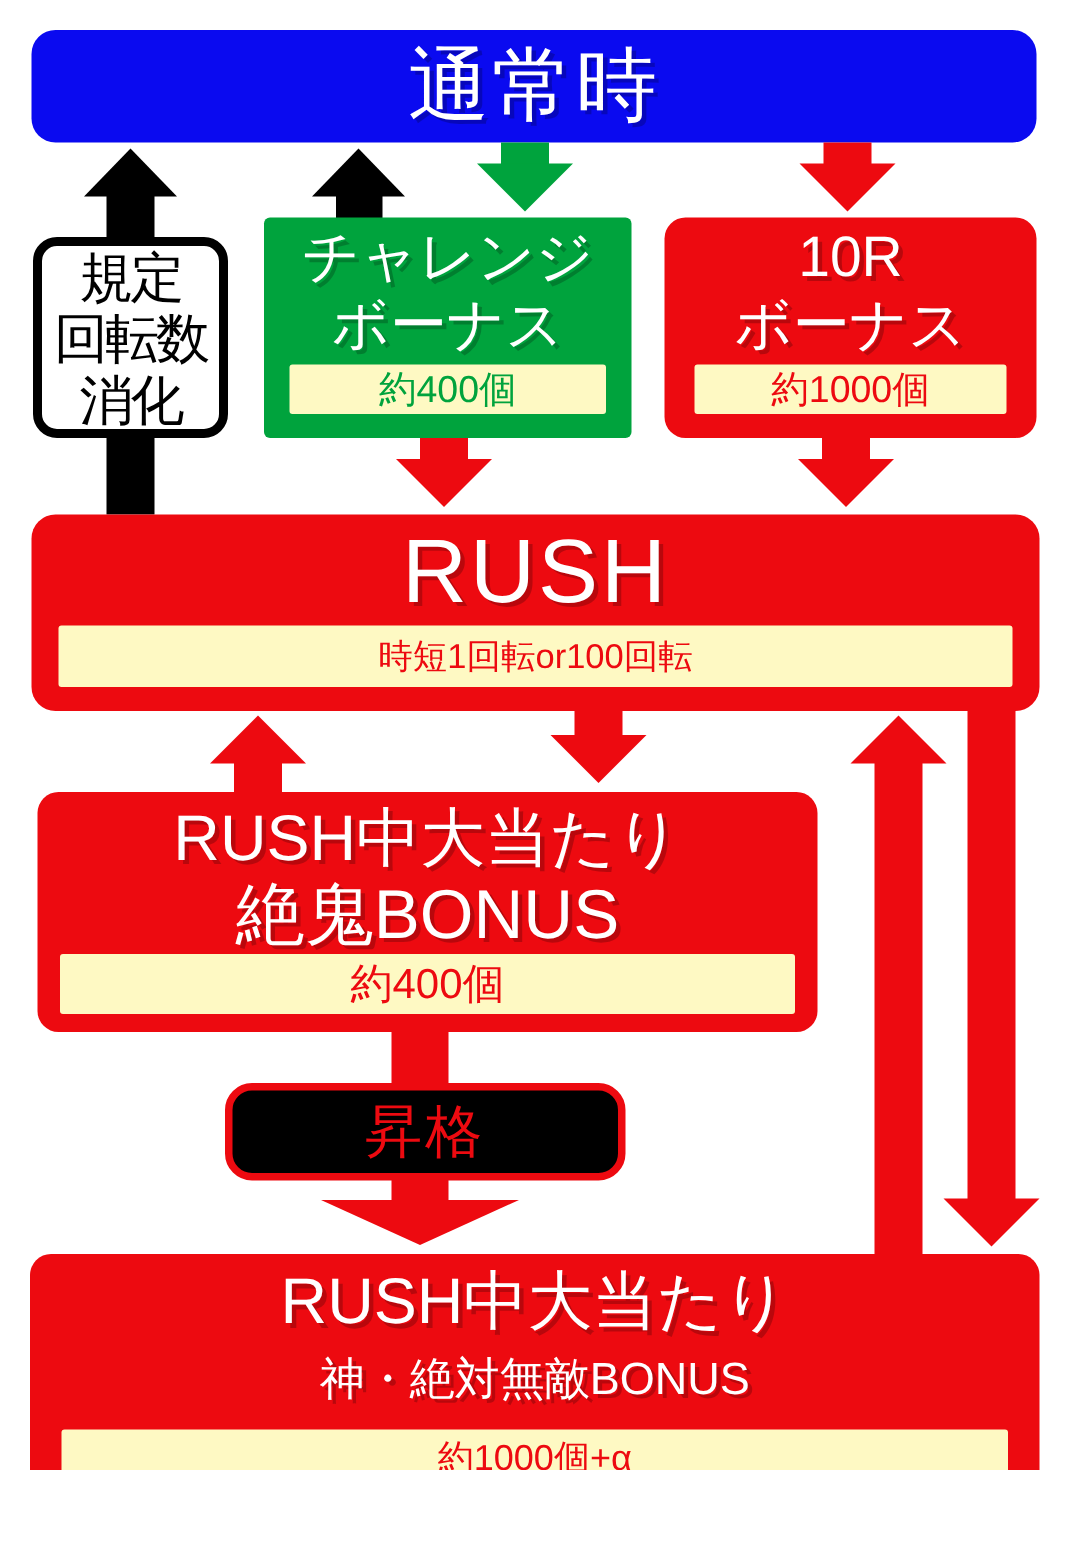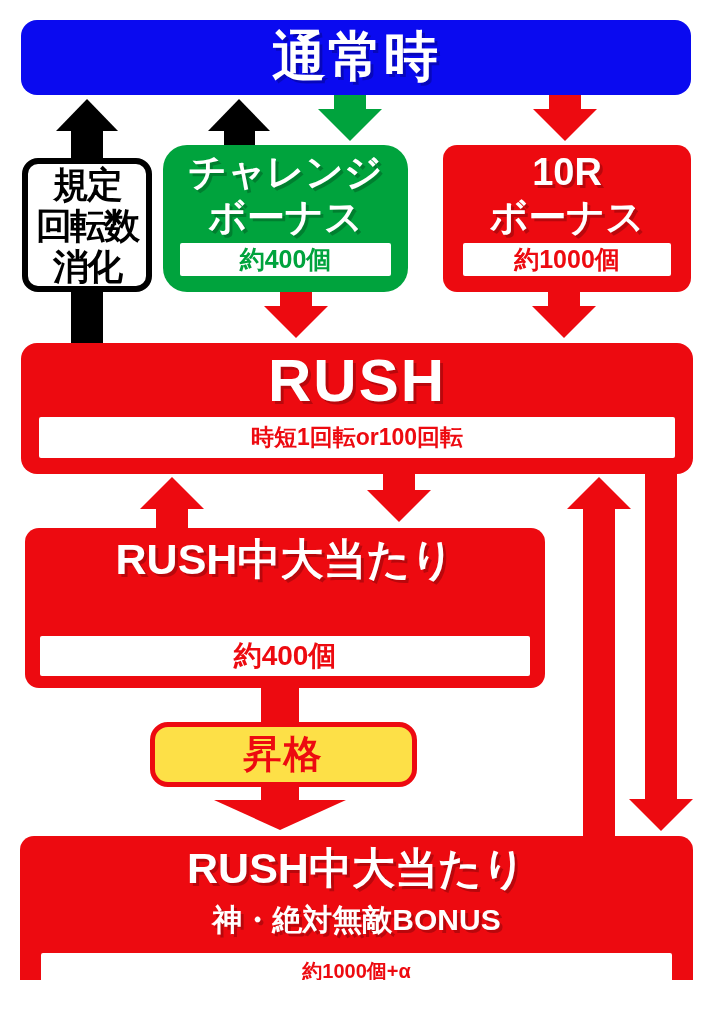--- a/index.html
+++ b/index.html
@@ -1,65 +1,65 @@
 <!DOCTYPE html>
 <html style="--red: #ed0a10; --green: #00a33d; --blue: #0a0af0; --black: #000000; --white: #ffffff;"><head>
 <meta charset="utf-8">
 <style>
   :root{
     --red:#ed0a10; --green:#00a33d; --blue:#0a0af0; --black:#000000; --white:#ffffff;
   }
   html,body{margin:0;padding:0;background:#ffffff;}
   #canvas{
     position:relative; width:712px; height:980px; background:#ffffff; overflow:hidden;
-    font-family:"Liberation Sans","DejaVu Sans",sans-serif; font-weight:bold;
+    font-family:"Liberation Sans","DejaVu Sans",sans-serif; font-weight:normal;
   }
   .box{position:absolute; box-sizing:border-box;}
   .center{display:flex; align-items:center; justify-content:center;}
   .shadowtxt{text-shadow:3px 3px 0 rgba(0,0,0,0.22);}
 
   
   #normal-box{left:21px; top:20px; width:670px; height:75px; border-radius:16px; background:var(--blue);}
   #normal-box .t{color:#fff; font-size:54px; letter-spacing:2px;}
 
   #spin-note-box{left:22px; top:158px; width:130px; height:134px; background:#fff;
     border:6px solid var(--black); border-radius:16px; z-index:3;}
   #spin-note-box .t{color:var(--black); font-size:36px; line-height:41px; letter-spacing:-2px; text-align:center;}
 
-  #challenge-box{left:163px; top:145px; width:245px; height:147px; border-radius:24px; background:var(--green); z-index:2;}
+  #challenge-box{left:176px; top:145px; width:245px; height:147px; border-radius:4px; background:var(--green); z-index:2;}
   #tenr-box{left:443px; top:145px; width:248px; height:147px; border-radius:14px; background:var(--red); z-index:2;}
   .bonus-title{position:absolute; left:0; top:5px; width:100%; color:#fff; font-size:38px; line-height:45px; text-align:center;}
-  .paybar{position:absolute; background:#ffffff; border-radius:2px;}
+  .paybar{position:absolute; background:#fef9c3; border-radius:2px;}
   #challenge-box .paybar{left:17px; top:98px; width:211px; height:33px;}
   #challenge-box .paybar .t{color:var(--green); font-size:25px;}
   #tenr-box .paybar{left:20px; top:98px; width:208px; height:33px;}
   #tenr-box .paybar .t{color:var(--red); font-size:25px;}
 
   #rush-box{left:21px; top:343px; width:672px; height:131px; border-radius:16px; background:var(--red); z-index:2;}
   #rush-box .title{position:absolute; left:0; top:0; width:100%; height:74px; color:#fff; font-size:60px; letter-spacing:2px;}
   #rush-box .paybar{left:18px; top:74px; width:636px; height:41px;}
   #rush-box .paybar .t{color:var(--red); font-size:23px;}
 
   #zekki-box{left:25px; top:528px; width:520px; height:160px; border-radius:14px; background:var(--red); z-index:2;}
   #zekki-box .l1{font-size:43px; line-height:50px;}
   #zekki-box .l2{font-size:46px; line-height:50px;}
   #zekki-box .title{position:absolute; left:0; top:6px; width:100%; color:#fff; text-align:center;}
   #zekki-box .paybar{left:15px; top:108px; width:490px; height:40px;}
   #zekki-box .paybar .t{color:var(--red); font-size:28px;}
 
-  #promotion-box{left:150px; top:722px; width:267px; height:65px; background:#fde047;
+  #promotion-box{left:150px; top:722px; width:267px; height:65px; background:#000000;
     border:5px solid var(--red); border-radius:18px; z-index:3;}
   #promotion-box .t{color:var(--red); font-size:38px; letter-spacing:2px;}
 
   #muteki-box{left:20px; top:836px; width:673px; height:172px; border-radius:14px; background:var(--red); z-index:2;}
   #muteki-box .l1{font-size:43px; line-height:50px;}
   #muteki-box .l2{font-size:30px; line-height:53px;}
   #muteki-box .title{position:absolute; left:0; top:7px; width:100%; color:#fff; text-align:center;}
   #muteki-box .paybar{left:21px; top:117px; width:631px; height:37px;}
-  #muteki-box .paybar .t{color:var(--red); font-size:20px;}
+  #muteki-box .paybar .t{color:var(--red); font-size:24px;}
 
   
   .stem{position:absolute; background:var(--red); z-index:1;}
   .stem.black{background:var(--black);}
   .stem.green{background:var(--green);}
   .head{position:absolute; width:0; height:0; z-index:1;}
   .head.up-red{border-left:32px solid transparent; border-right:32px solid transparent; border-bottom:32px solid var(--red);}
   .head.down-red{border-left:32px solid transparent; border-right:32px solid transparent; border-top:32px solid var(--red);}
   .head.up-black{border-left:31px solid transparent; border-right:31px solid transparent; border-bottom:32px solid var(--black);}
   .head.down-green{border-left:32px solid transparent; border-right:32px solid transparent; border-top:32px solid var(--green);}
@@ -151,20 +151,21 @@
   <div id="rush-box" class="box">
     <div class="title center shadowtxt">RUSH</div>
     <div class="paybar center">
       <span class="t">時短1回転or100回転</span>
     </div>
   </div>
 
   <div id="zekki-box" class="box">
     <div class="title shadowtxt">
       <div class="l1">RUSH中大当たり</div>
+      <div class="l2">絶鬼BONUS</div>
     </div>
     <div class="paybar center">
       <span class="t">約400個</span>
     </div>
   </div>
 
   <div id="promotion-box" class="box center">
     <span class="t">昇格</span>
   </div>
 

